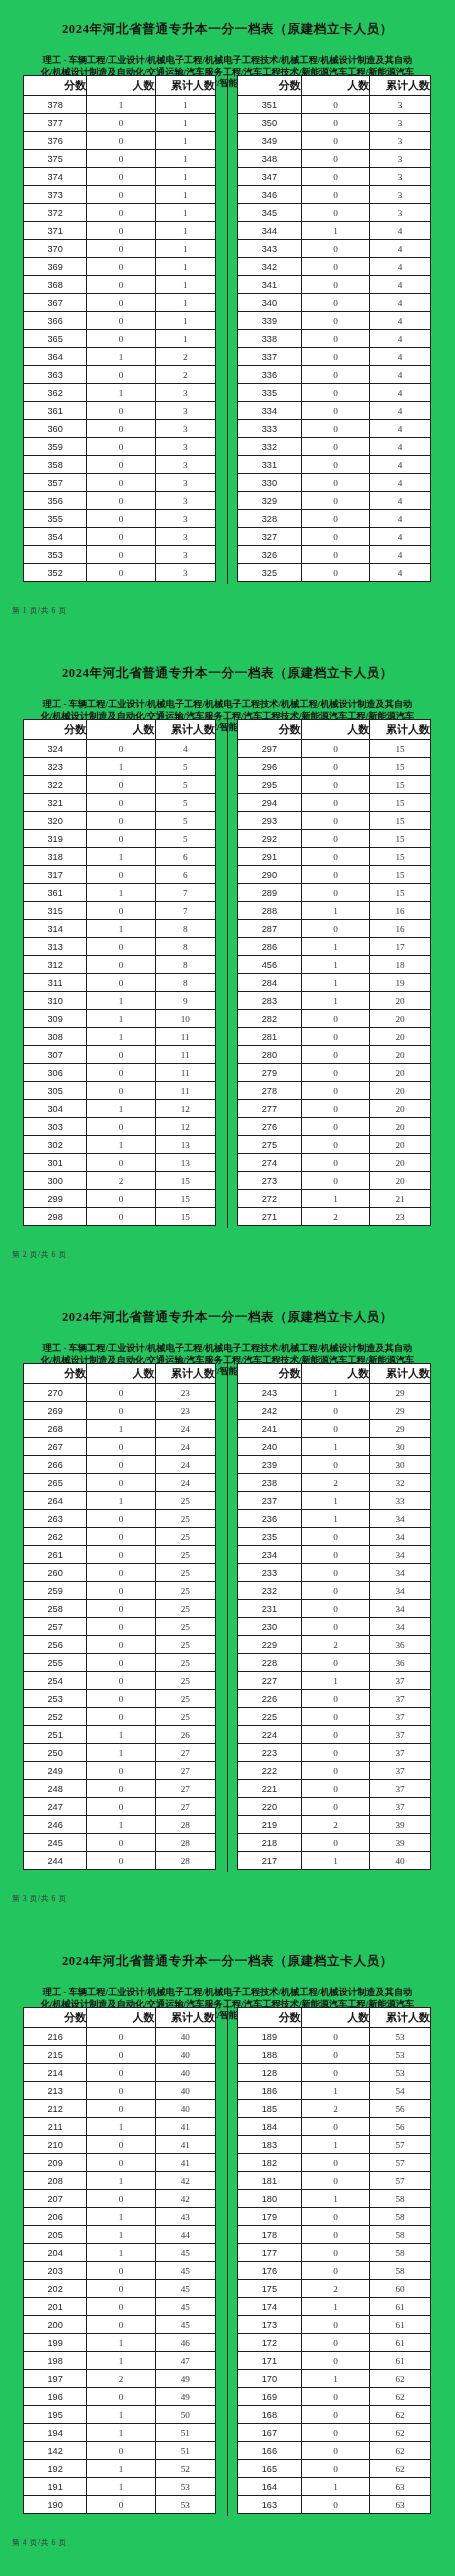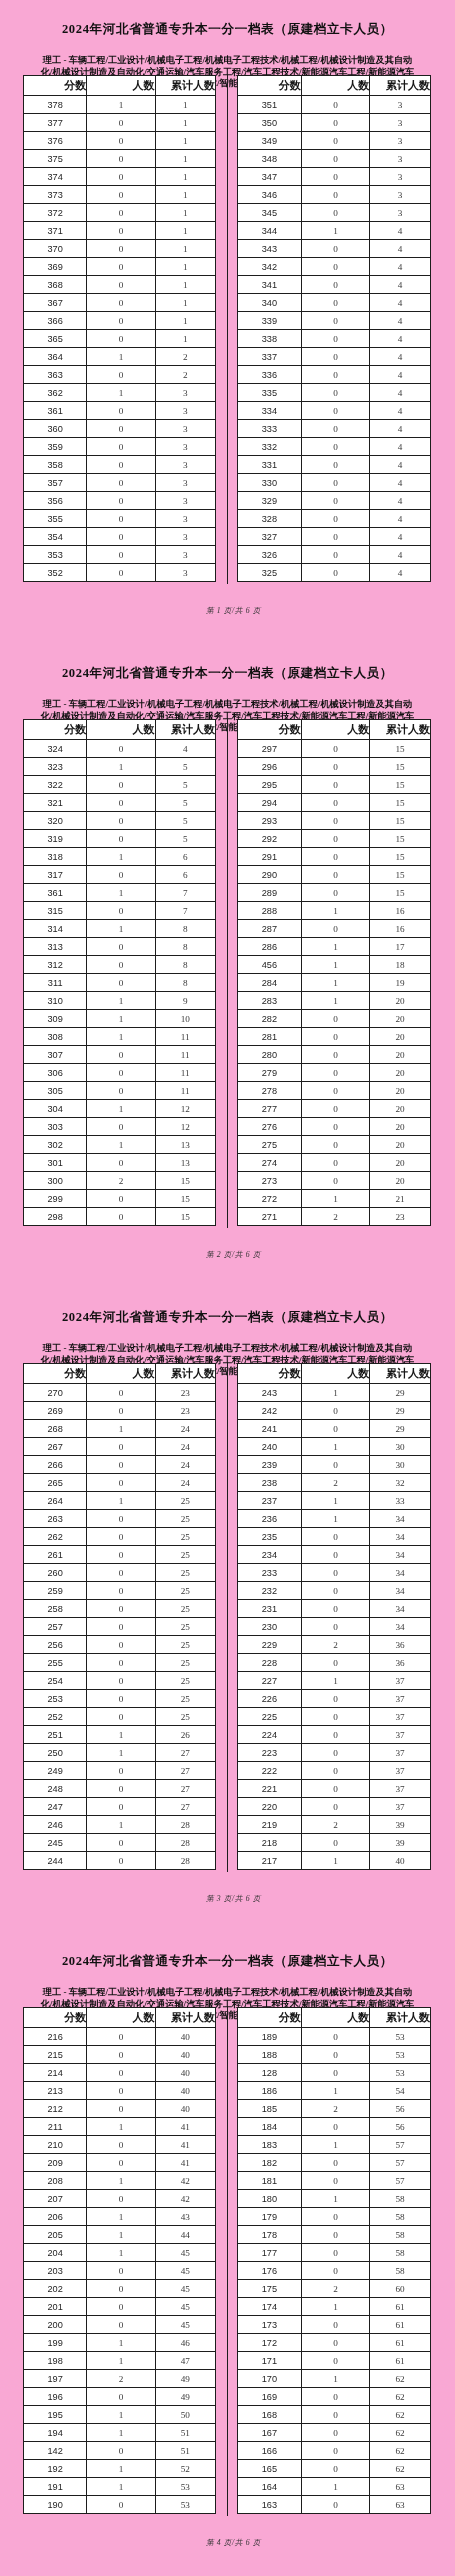--- a/index.html
+++ b/index.html
@@ -12,21 +12,21 @@
     font-family: "Liberation Serif", "DejaVu Serif", serif;
     color: #111;
   }
   .doc {
     width: 455px;
   }
   .page {
     position: relative;
     width: 455px;
     height: 644px;
-    background: #f9a8d4;
+    background: #22c55e;
     overflow: hidden;
   }
   .title {
     position: absolute;
     top: 20.6px;
     left: 0;
     right: 0;
     text-align: center;
     font-family: "Liberation Serif", "DejaVu Serif", serif;
     font-weight: bold;
@@ -96,26 +96,24 @@
     top: 75px;
     width: 1.1px;
     height: 509px;
     background: #1d1d1d;
   }
   .footer {
     position: absolute;
     top: 606px;
     left: 12px;
     right: 0;
-    text-align: center;
     font-family: "Liberation Serif", "DejaVu Serif", serif;
     font-size: 7.7px;
     color: #333;
     letter-spacing: 0.6px;
-    font-style: italic;
   }
 </style>
 </head>
 <body>
 
 <div class="doc">
   <div class="page">
     <div class="title">2024年河北省普通专升本一分一档表（原建档立卡人员）</div>
     <div class="subtitle">理工 - 车辆工程/工业设计/机械电子工程/机械电子工程技术/机械工程/机械设计制造及其自动化/机械设计制造及自动化/交通运输/汽车服务工程/汽车工程技术/新能源汽车工程/新能源汽车工程技术/智能车辆工程</div>
 

